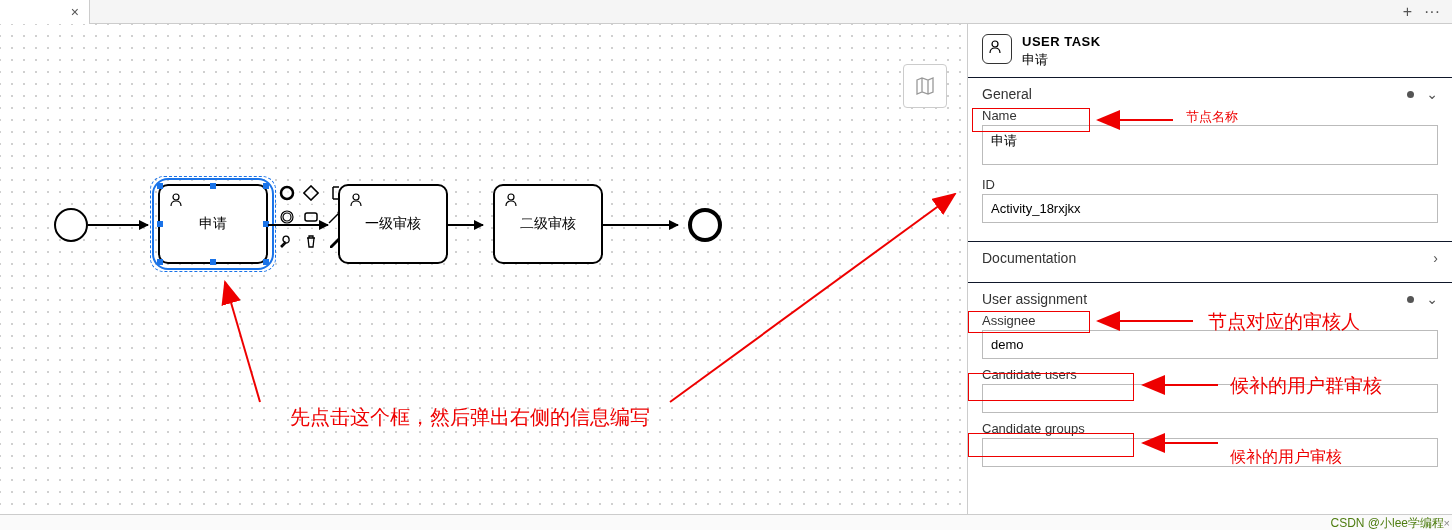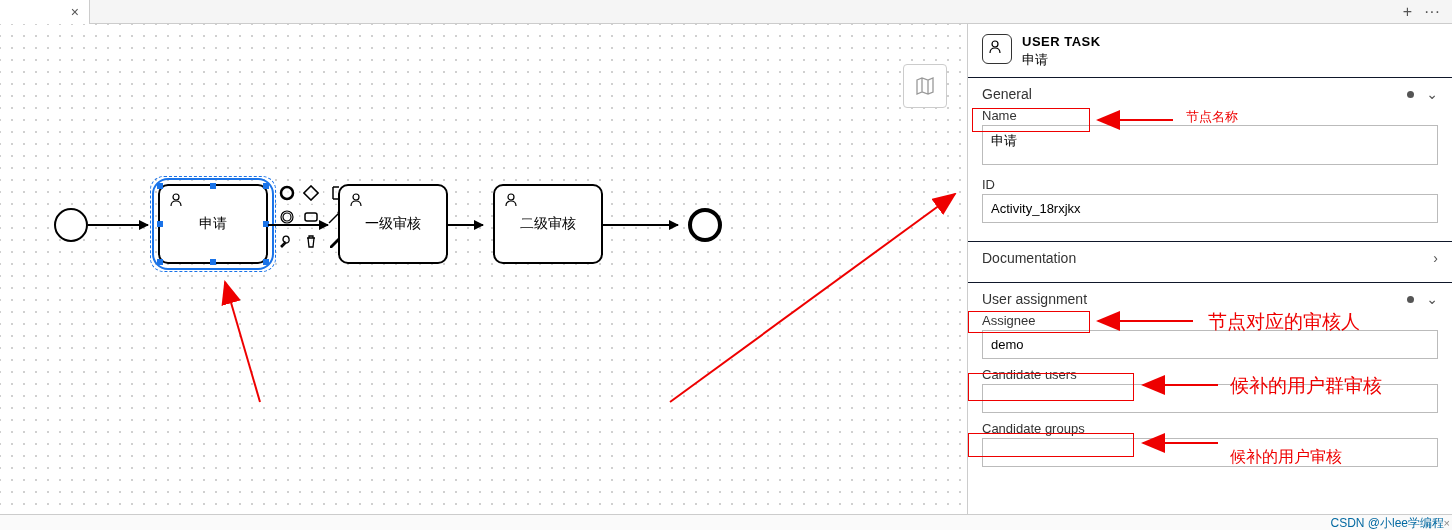--- a/index.html
+++ b/index.html
@@ -54,21 +54,21 @@
 
   .redbox { position:absolute; border:1.5px solid #e00; pointer-events:none; }
 
   
   .anno { position:absolute; color:#e00; font-size:20px; font-weight:400; white-space:nowrap; pointer-events:none; }
   .arrow-svg { position:absolute; pointer-events:none; overflow:visible; }
 
   .footer { height:16px; border-top:1px solid #ccc; background:#fafafa; display:flex; justify-content:flex-end; align-items:center; padding-right:2px;}
   .footer .xs { font-size:11px; color:#888; }
 
-  .watermark { position:absolute; right:8px; bottom:-1px; font-size:12px; color:#0369a1; }
+  .watermark { position:absolute; right:8px; bottom:-1px; font-size:12px; color:#4d7c0f; }
 </style>
 </head>
 <body>
 
 <div class="topbar">
   <div class="tab">
     <span class="x">×</span>
   </div>
   <div class="top-right">
     <span class="plus">+</span>
@@ -179,20 +179,21 @@
     <div class="conn" style="left:603px; top:200px; width:75px;"></div>
 
     <div class="end-ev" style="left:688px; top:184px;"></div>
 
     <div class="mini">
       <svg width="22" height="22">
           <path d="M3 5l5-2 6 2 5-2v14l-5 2-6-2-5 2V5z M8 3v14 M14 5v14" fill="none" stroke="#999" stroke-width="1.3"></path>
         </svg>
     </div>
 
+    <div class="anno" style="left:290px; top:380px;">先点击这个框，然后弹出右侧的信息编写</div>
 
     <svg class="arrow-svg" style="left:0; top:0;" width="968" height="490">
       <defs>
           <marker id="ah" markerWidth="12" markerHeight="10" refX="11" refY="5" orient="auto">
             <path d="M0 0 L12 5 L0 10 Z" fill="#e00"></path>
           </marker>
         </defs>
 
       <line x1="260" y1="378" x2="225" y2="258" stroke="#e00" stroke-width="2" marker-end="url(#ah)"></line>
 

